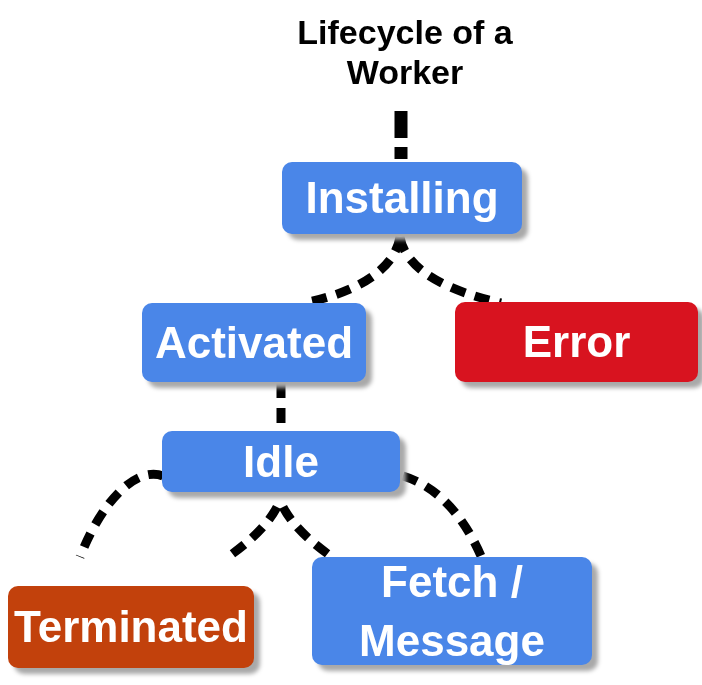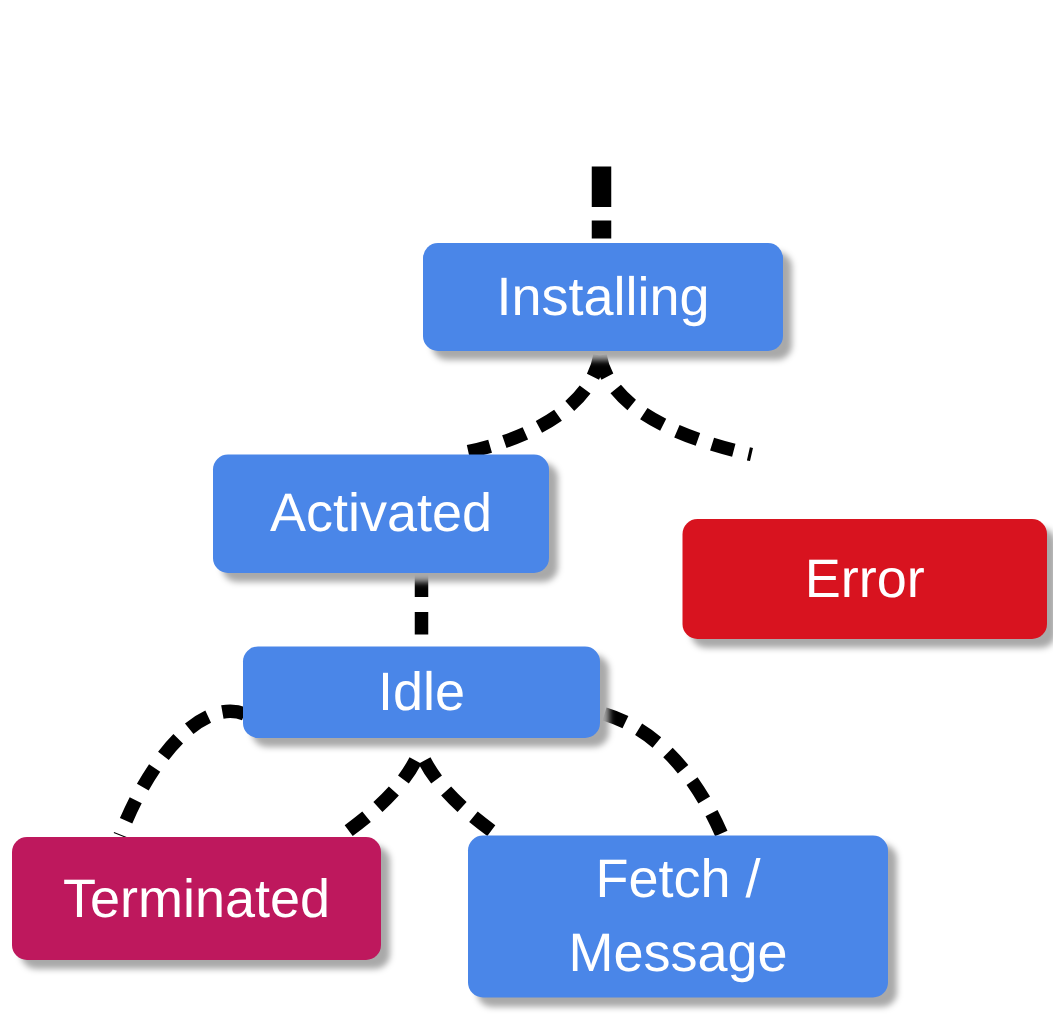--- a/index.html
+++ b/index.html
@@ -12,35 +12,39 @@
     position:absolute; left:235px; top:12px; width:340px;
     text-align:center; font-weight:bold; font-size:34px; line-height:40px;
     color:#000000; z-index:2;
   }
   #connectors { position:absolute; left:0; top:0; z-index:1; }
   .node {
     position:absolute; z-index:2;
     display:flex; align-items:center; justify-content:center;
     border-radius:10px;
     box-shadow:6px 6px 4px #a9a9a9;
-    color:#ffffff; font-size:36px; font-weight:400;
+    color:#ffffff; font-size:44px; font-weight:700;
     text-align:center; line-height:1.35;
   }
   #node-installing   { left:282px; top:162px; width:240px; height:72px; }
   #node-activated    { left:142px; top:303px; width:224px; height:79px; }
   #node-error        { left:455px; top:302px; width:243px; height:80px; }
   #node-idle         { left:162px; top:431px; width:238px; height:61px; }
   #node-terminated   { left:8px;   top:558px; width:246px; height:82px; }
   #node-fetch        { left:312px; top:557px; width:280px; height:108px; padding:0 18px; box-sizing:border-box; }
 </style>
 </head>
 <body>
 
 <div id="canvas">
 
+  <div id="title">
+    <div>Lifecycle of a</div>
+    <div>Worker</div>
+  </div>
 
   <svg id="connectors" width="702" height="685" viewBox="0 0 702 685">
     <g fill="none" stroke-linecap="butt" stroke="#000000">
       <path d="M401 111 L401 159" stroke-width="13" stroke-dasharray="27 9"></path>
       <path d="M400 237 C394 272 352 294 303 303" stroke-width="9" stroke-dasharray="15 10"></path>
       <path d="M400 237 C406 272 452 292 501 303" stroke-width="9" stroke-dasharray="15 10"></path>
       <path d="M281 383 L281 431" stroke-width="9" stroke-dasharray="15 10"></path>
       <path d="M163 476 C138 466 103 498 80 557" stroke-width="9" stroke-dasharray="15 10"></path>
       <path d="M277 507 C266 528 246 544 228 557" stroke-width="9" stroke-dasharray="15 10"></path>
       <path d="M283 507 C294 528 314 544 332 557" stroke-width="9" stroke-dasharray="15 10"></path>
@@ -49,29 +53,29 @@
   </svg>
 
   <div class="node" id="node-installing" style="background-color: rgb(74, 134, 232);">
     <span>Installing</span>
   </div>
 
   <div class="node" id="node-activated" style="background-color: rgb(74, 134, 232);">
     <span>Activated</span>
   </div>
 
-  <div class="node" id="node-error" style="background-color: rgb(216, 19, 31); margin-top: 44px;">
+  <div class="node" id="node-error" style="background-color: rgb(216, 19, 31);">
     <span>Error</span>
   </div>
 
   <div class="node" id="node-idle" style="background-color: rgb(74, 134, 232);">
     <span>Idle</span>
   </div>
 
-  <div class="node" id="node-terminated" style="background-color: #be185d;">
+  <div class="node" id="node-terminated" style="background-color: #c2410c; margin-top: 28px;">
     <span>Terminated</span>
   </div>
 
   <div class="node" id="node-fetch" style="background-color: rgb(74, 134, 232);">
     <span>Fetch / Message</span>
   </div>
 
 </div>
 
 </body></html>

